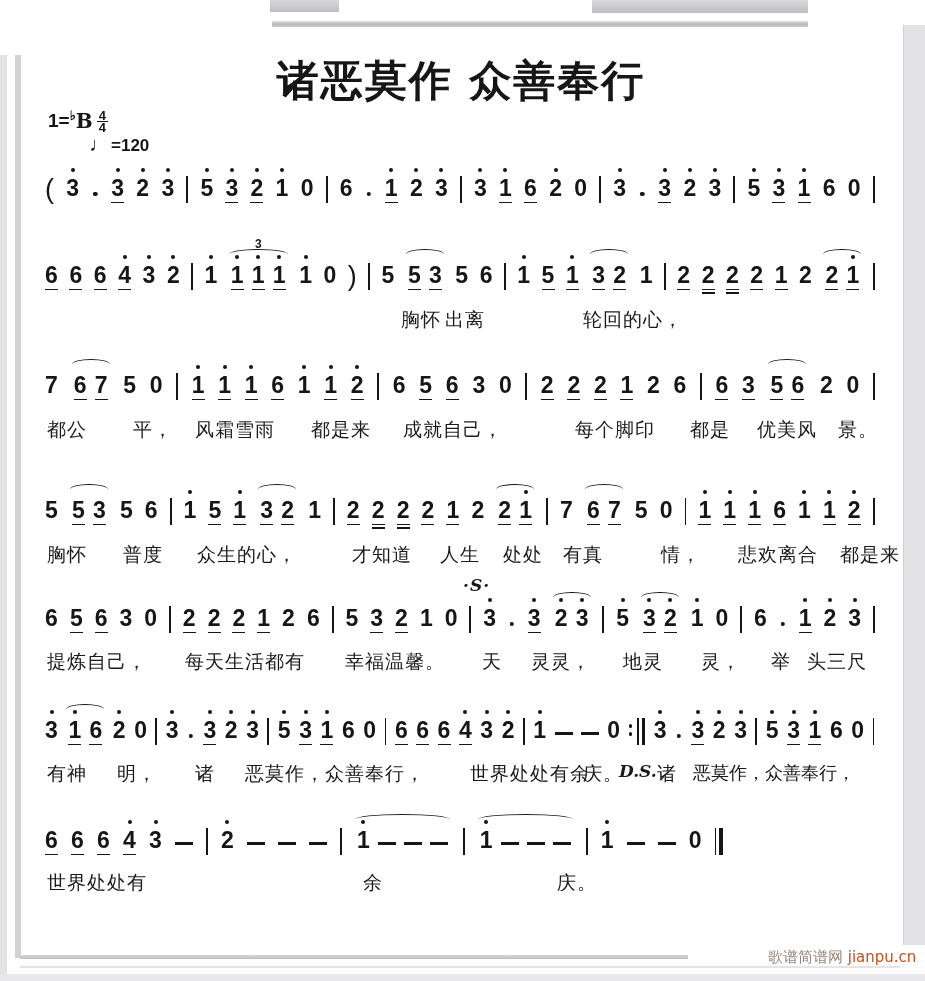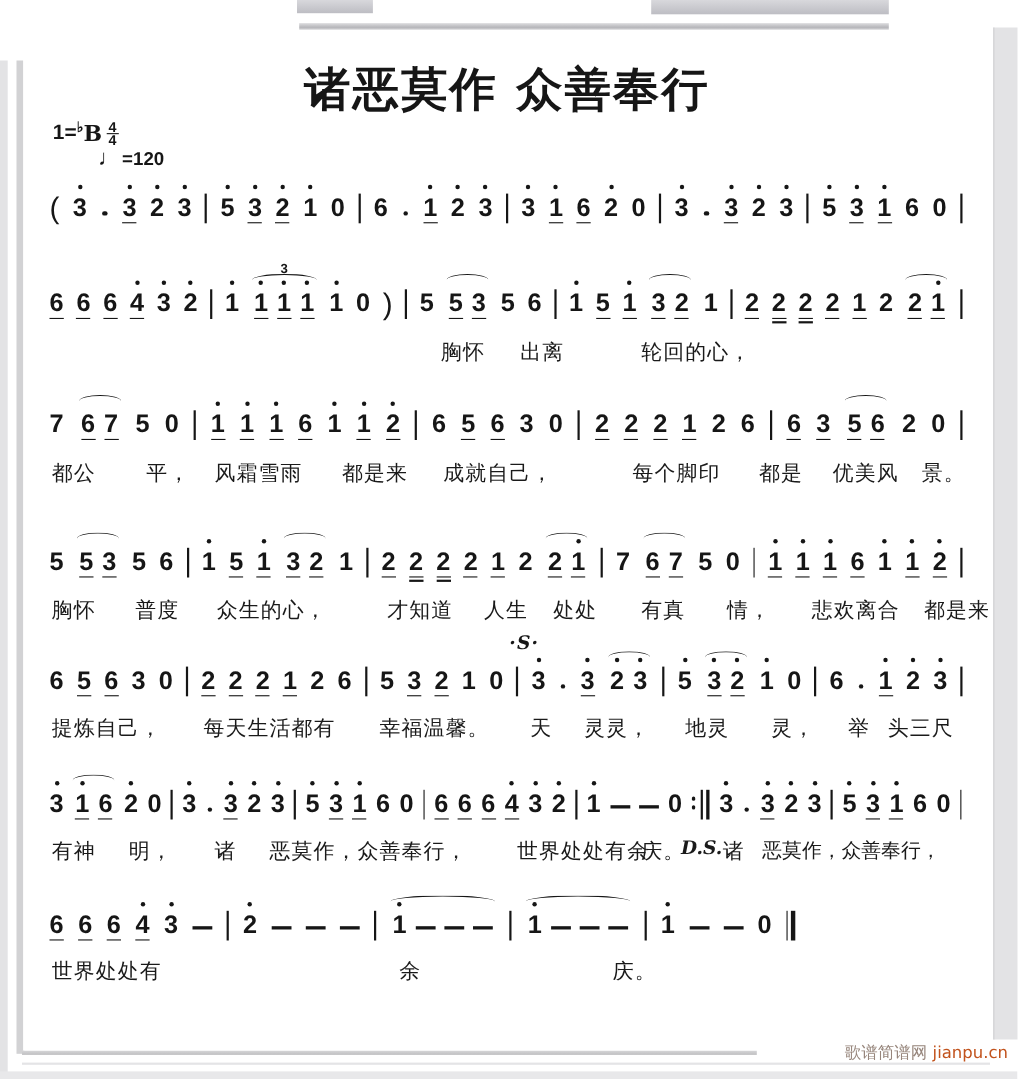--- a/index.html
+++ b/index.html
@@ -190,21 +190,21 @@
           <span class="note u1">1</span>
           <span class="note">2</span>
           <span class="slur">
             <span class="note u1">2</span>
             <span class="note hi u1">1</span>
           </span>
           <span class="bar"></span>
         </div>
         <div class="lyr-row" style="top: 280px;">
           <span class="lyr" style="left: 356px;">胸怀</span>
-          <span class="lyr" style="left: 428px; text-align: center;">出离</span>
+          <span class="lyr" style="left: 400px; text-align: center;">出离</span>
           <span class="lyr" style="left: 512px; margin-left: 26px;">轮回的心，</span>
         </div>
         <div class="note-row" style="top: 343px;">
           <span class="note">7</span>
           <span class="slur">
             <span class="note u1">6</span>
             <span class="note u1">7</span>
           </span>
           <span class="note">5</span>
           <span class="note">0</span>
@@ -297,21 +297,21 @@
           <span class="note hi u1">2</span>
           <span class="bar"></span>
         </div>
         <div class="lyr-row" style="top: 515px;">
           <span class="lyr" style="left: 2px;">胸怀</span>
           <span class="lyr" style="left: 78px;">普度</span>
           <span class="lyr" style="left: 152px;">众生的心，</span>
           <span class="lyr" style="left: 307px;">才知道</span>
           <span class="lyr" style="left: 395px;">人生</span>
           <span class="lyr" style="left: 458px;">处处</span>
-          <span class="lyr" style="left: 538px;">有真</span>
+          <span class="lyr" style="left: 518px;">有真</span>
           <span class="lyr" style="left: 616px;">情，</span>
           <span class="lyr" style="left: 693px;">悲欢离合</span>
           <span class="lyr" style="left: 795px;">都是来</span>
         </div>
         <div class="note-row" style="top: 576px;">
           <span class="note">6</span>
           <span class="note u1">5</span>
           <span class="note u1">6</span>
           <span class="note">3</span>
           <span class="note">0</span>

